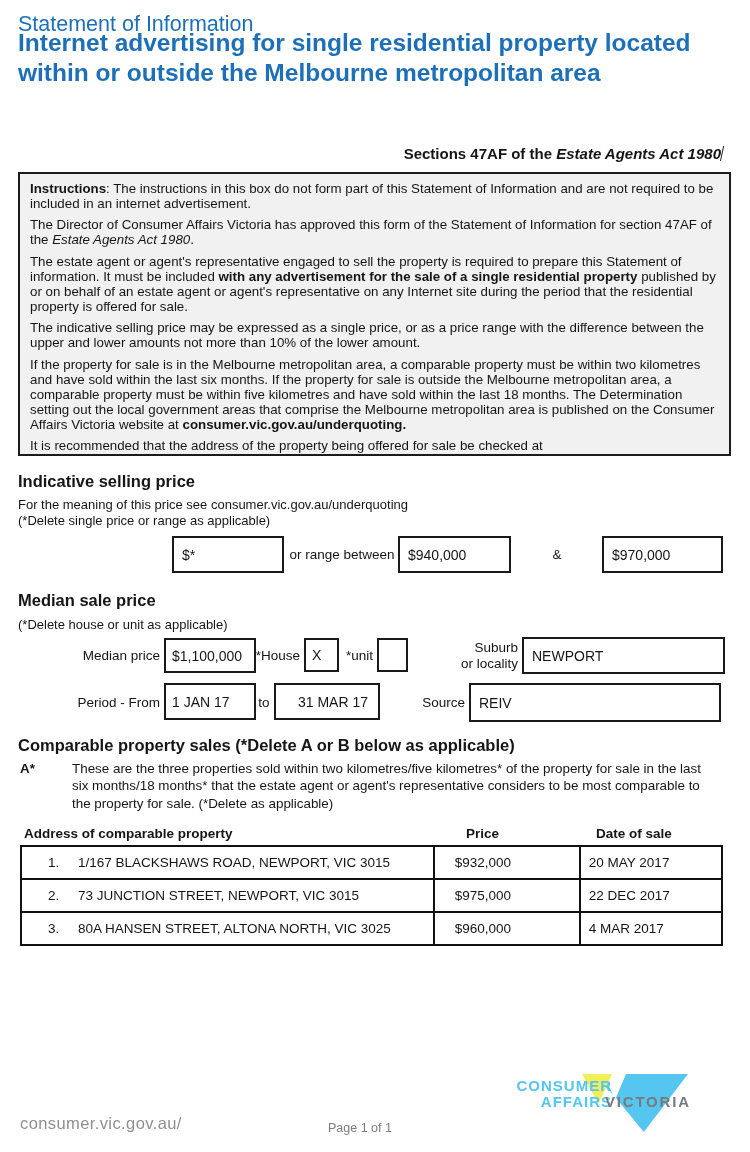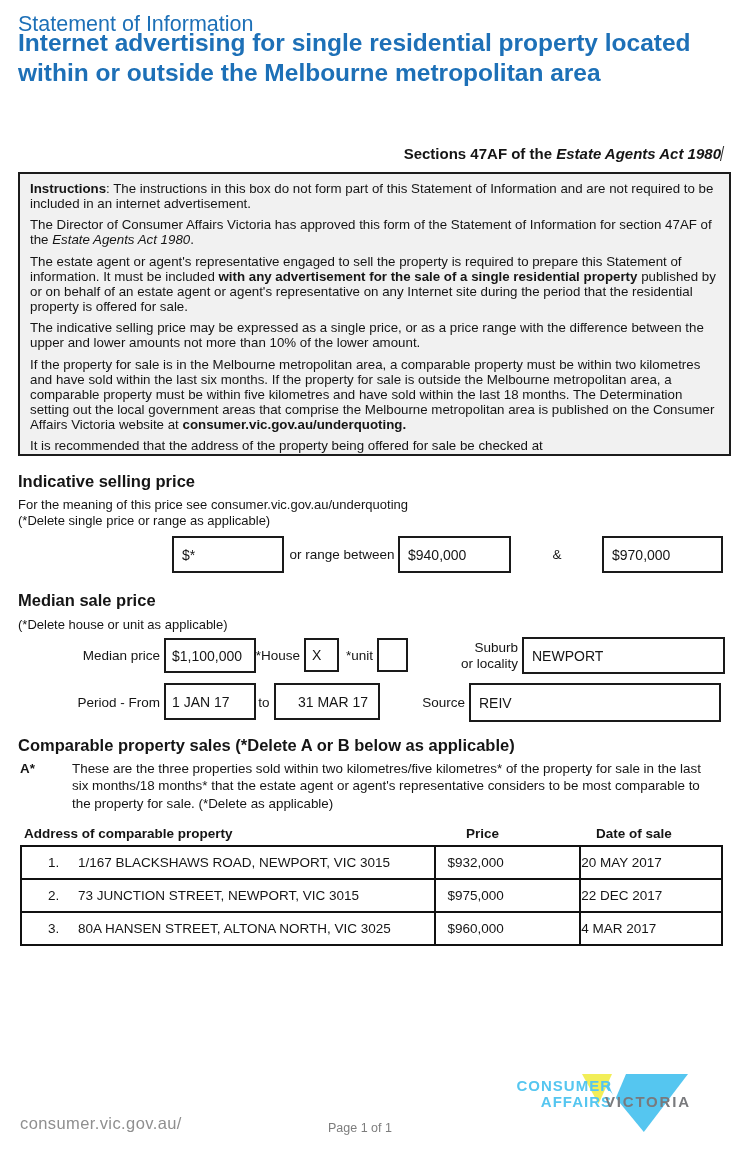--- a/index.html
+++ b/index.html
@@ -38,22 +38,22 @@
   
   .optionA { position:absolute; top:760px; left:20px; width:700px; font-size:13.4px; line-height:1.3; }
   .optionA .opt-label { position:absolute; left:0; top:0; font-weight:bold; }
   .optionA .opt-text { display:block; margin-left:52px; width:645px; }
   .tbl-headers { position:absolute; top:826px; left:0; width:750px; height:18px; }
   .tbl-headers span { position:absolute; font-size:13.5px; font-weight:bold; }
   .cmp-table { position:absolute; top:845px; left:20px; width:703px; border-collapse:collapse; }
   .cmp-table td { border:2px solid #111; height:33px; font-size:13.5px; padding:0; vertical-align:middle; }
   .cmp-table td.c-addr { width:438px; padding-left:26px; }
   .cmp-table td.c-addr .num { display:inline-block; width:30px; }
-  .cmp-table td.c-price { width:152px; padding-left:12px;border-radius:7px; }
-  .cmp-table td.c-date { width:151px; }
+  .cmp-table td.c-price { width:152px; padding-left:20px;border-radius:7px; }
+  .cmp-table td.c-date { width:151px; padding-left:8px; }
 
   
   .footer-url { position:absolute; top:1114px; left:20px; font-size:16.5px; color:#8f8f8f; letter-spacing:0.4px; }
   .footer-page { position:absolute; top:1121px; left:328px; font-size:12.5px; color:#7d7d7d; }
   .cav-logo { position:absolute; top:1072px; left:520px; width:205px; height:62px; }
   .tri { position:absolute; }
   .tri-cyan { left:76px; top:2px; width:92px; height:58px; background:var(--logo-blue,#55c6f0); clip-path:polygon(0 0,100% 0,52% 100%); }
   .tri-notch { left:84px; top:2px; width:22px; height:26px; background:#fff; clip-path:polygon(0 0,100% 0,50% 100%); }
   .tri-yellow { left:62px; top:2px; width:30px; height:30px; background:var(--logo-yellow,#f2ee58); clip-path:polygon(0 0,100% 0,55% 100%); }
   .logo-word { position:absolute; font-weight:bold; white-space:nowrap; }

